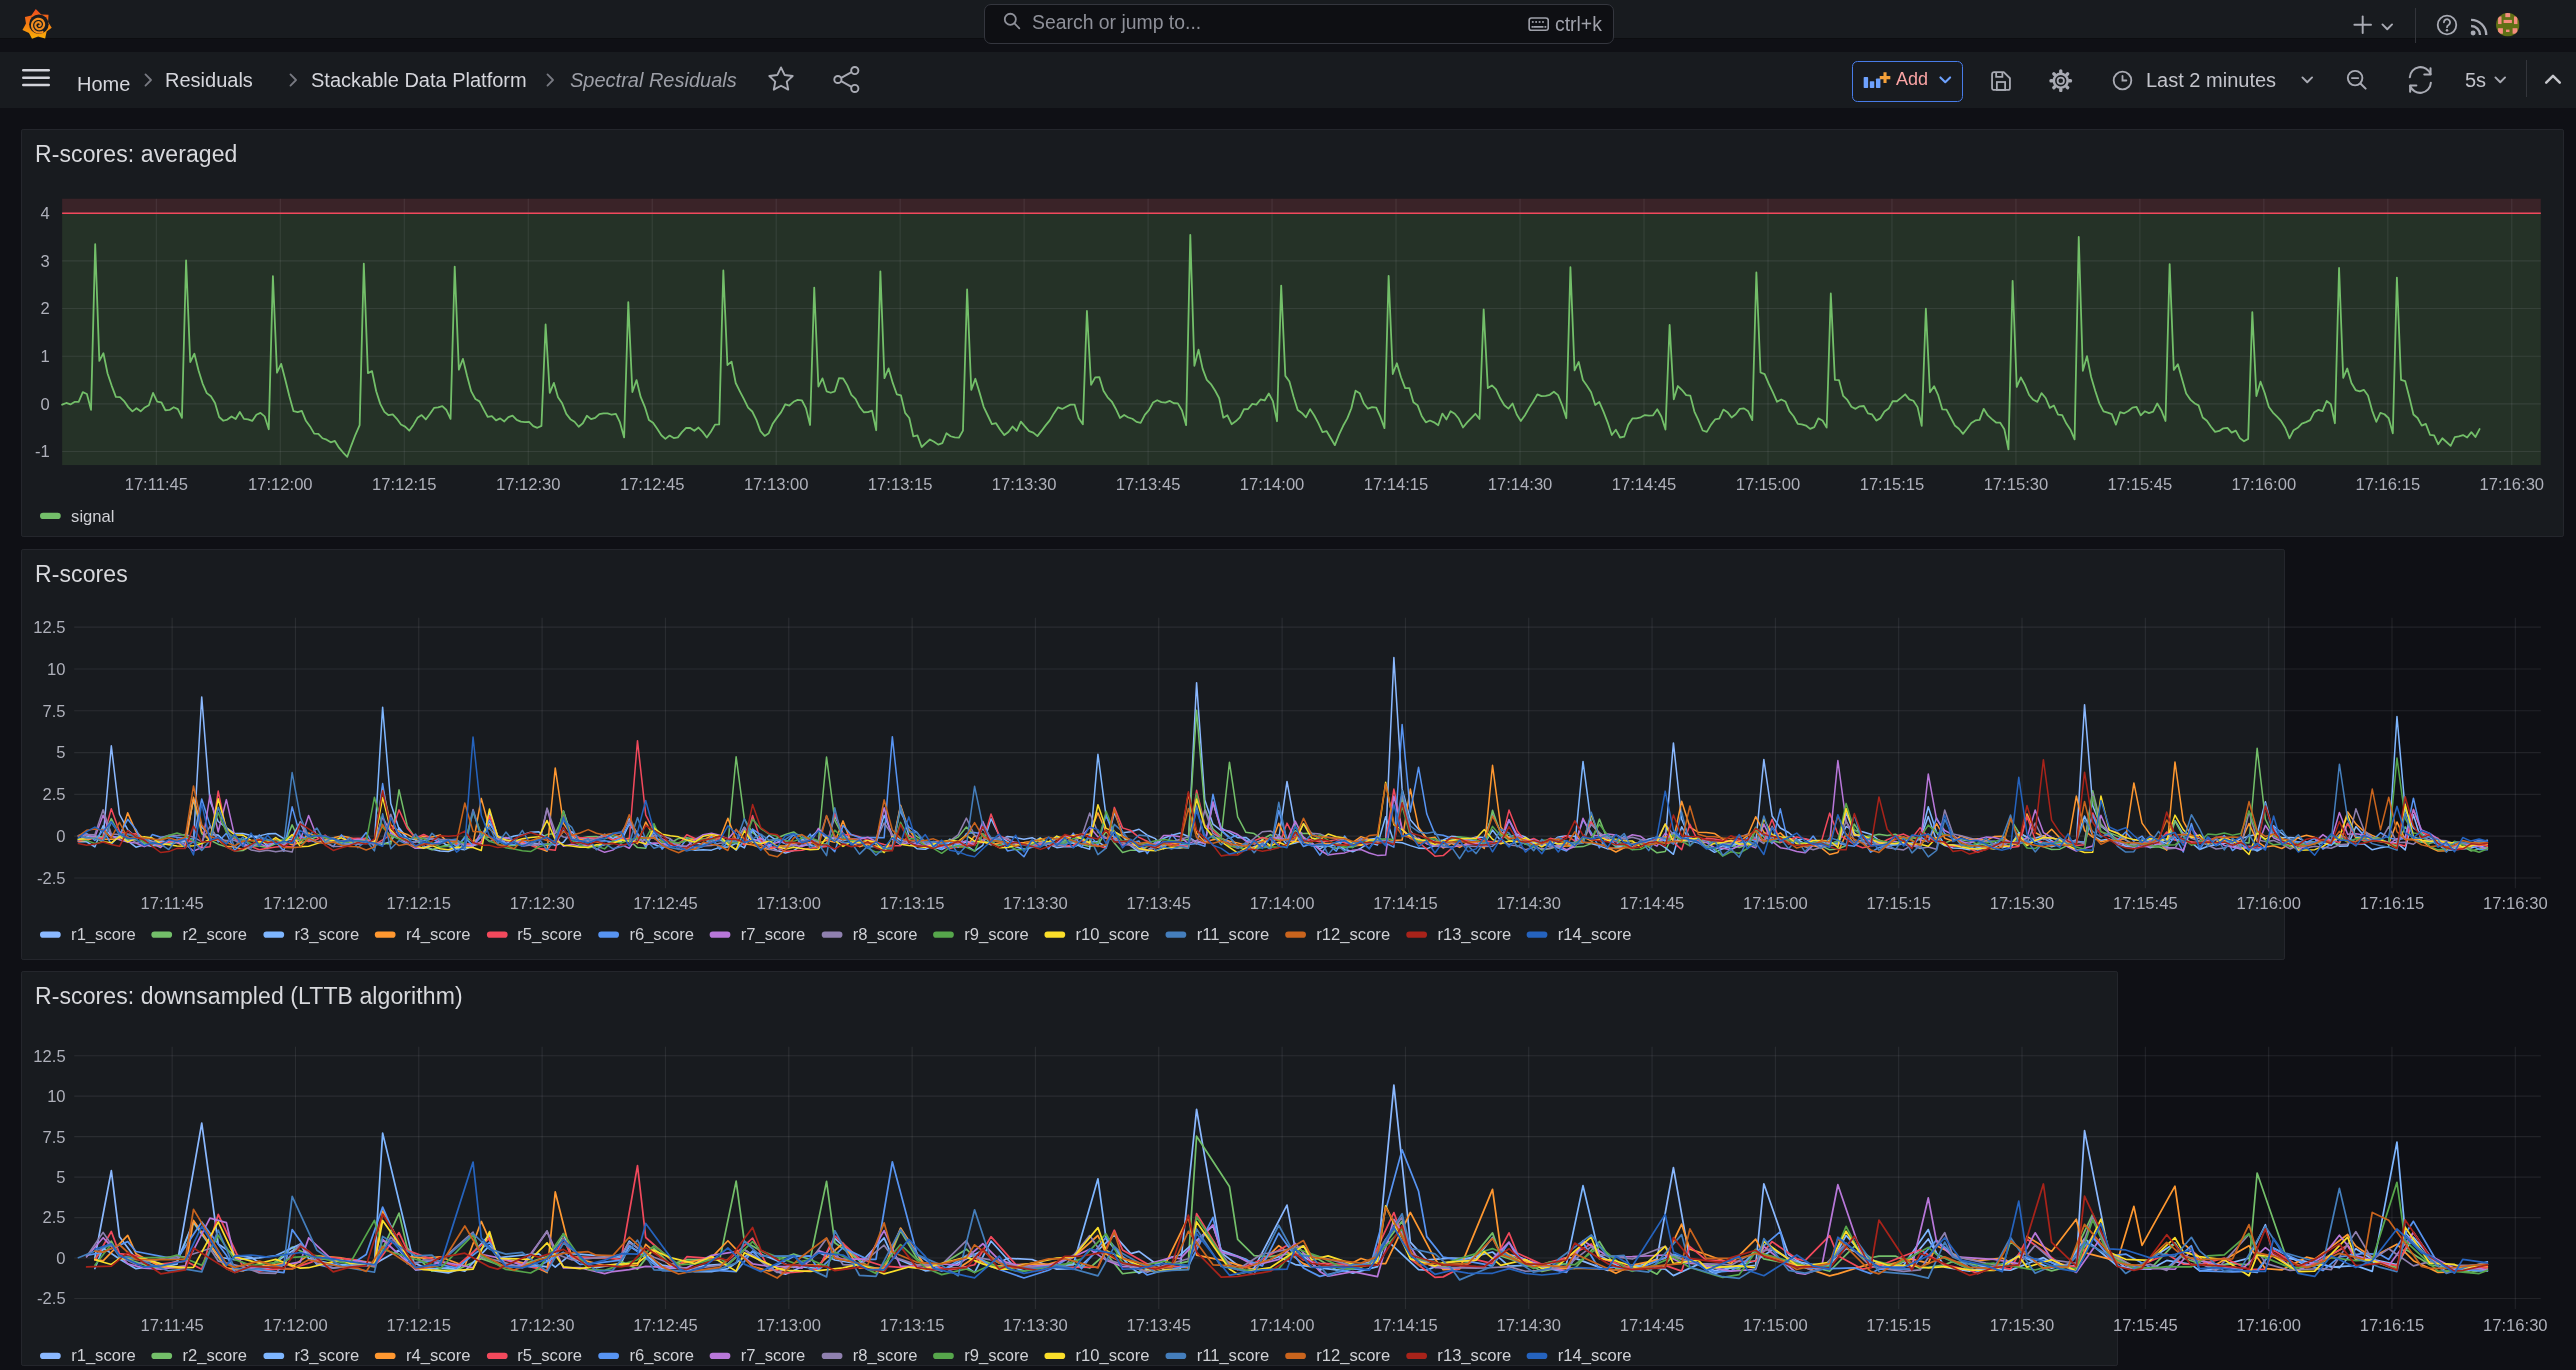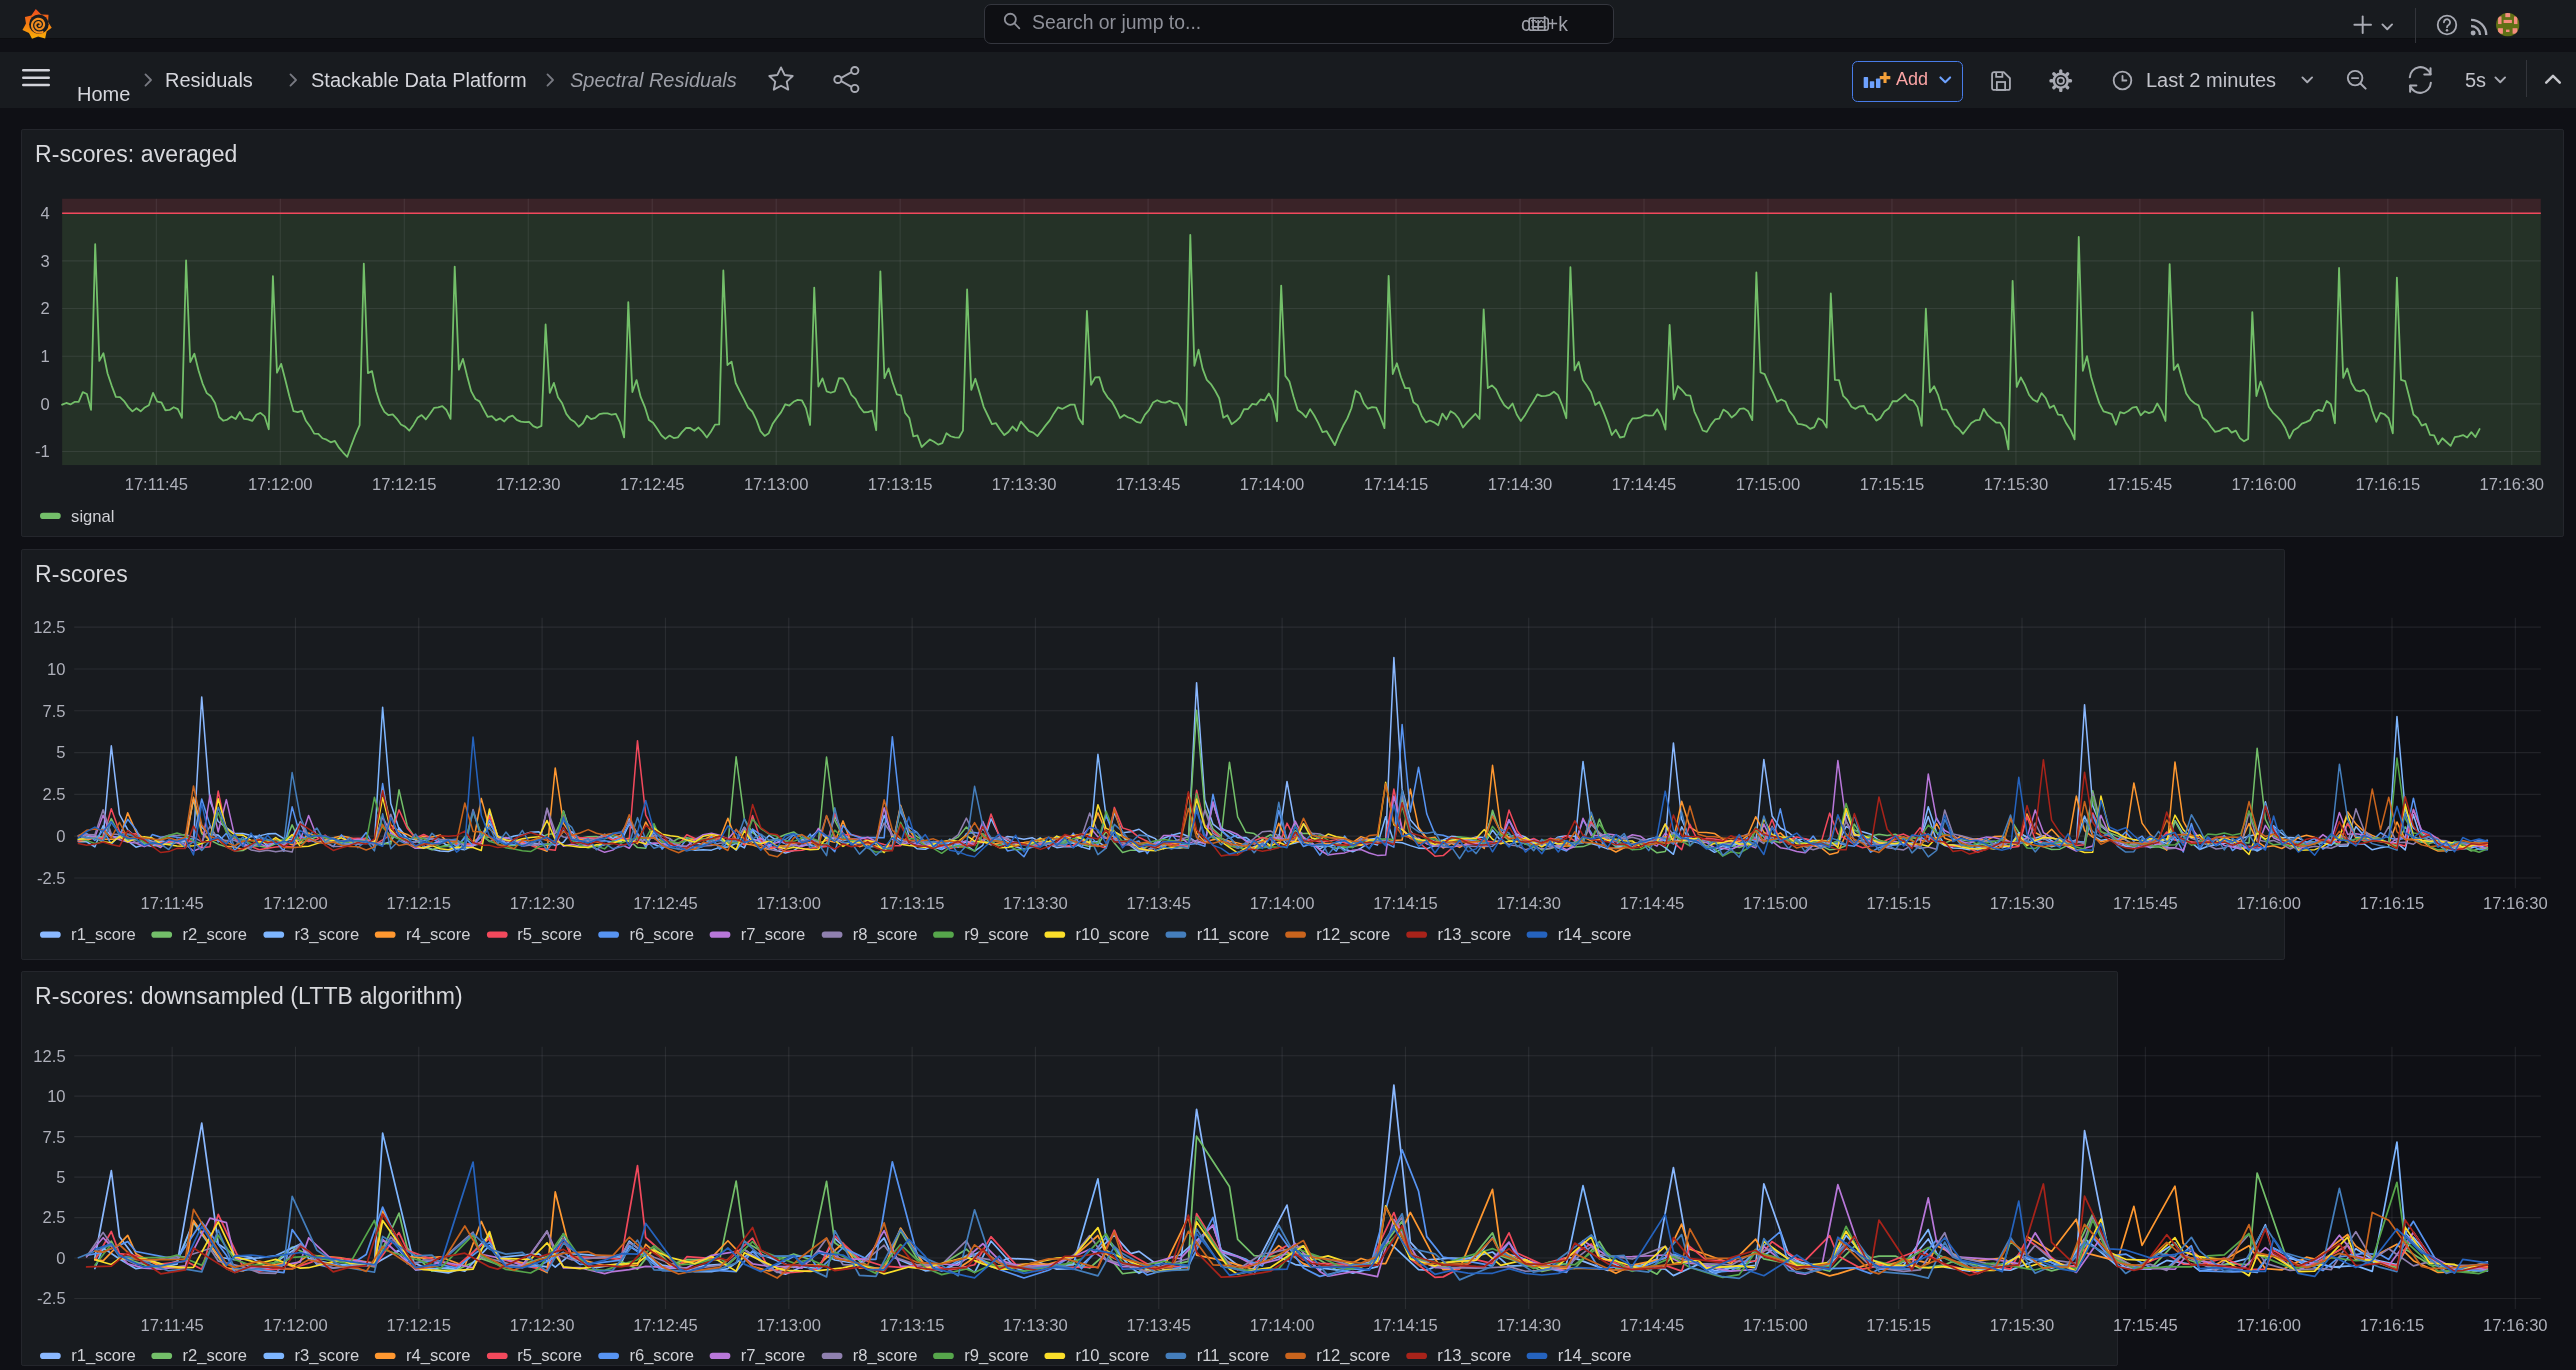--- a/index.html
+++ b/index.html
@@ -30,21 +30,21 @@
     <div style="position:absolute;left:1528px;top:16.6px;"><svg width="21.4" height="15" viewBox="0 0 31 22" style="">
         <rect x="1.5" y="1.5" width="28" height="18" rx="3.5" fill="none" stroke="#9fa1aa" stroke-width="2.4"></rect>
         <line x1="7.5" y1="14.5" x2="22.5" y2="14.5" stroke="#9fa1aa" stroke-width="2.6"></line>
         <rect x="5.5" y="6" width="2.6" height="2.6" fill="#9fa1aa"></rect>
         <rect x="10.5" y="6" width="2.6" height="2.6" fill="#9fa1aa"></rect>
         <rect x="15.5" y="6" width="2.6" height="2.6" fill="#9fa1aa"></rect>
         <rect x="20.5" y="6" width="2.6" height="2.6" fill="#9fa1aa"></rect>
         <rect x="5" y="13.2" width="2.6" height="2.6" fill="#9fa1aa"></rect>
         <rect x="24" y="13.2" width="2.6" height="2.6" fill="#9fa1aa"></rect>
       </svg></div>
-    <div style="position:absolute;left:1521px;top:12.5px;"><span style="font-size:19.4px;color:#9fa1aa">ctrl+k</span></div>
+    <div style="position:absolute;left:1555px;top:12.5px;"><span style="font-size:19.4px;color:#9fa1aa">ctrl+k</span></div>
     <div style="position:absolute;left:2353px;top:15px;"><svg width="19.4" height="19.4" viewBox="0 0 28 28" style="">
         <line x1="14" y1="2" x2="14" y2="26" stroke="#a9abb4" stroke-width="2.8" stroke-linecap="round"></line>
         <line x1="2" y1="14" x2="26" y2="14" stroke="#a9abb4" stroke-width="2.8" stroke-linecap="round"></line>
       </svg></div>
     <div style="position:absolute;left:2381px;top:21px;"><svg width="12.5" height="11" viewBox="0 0 18 16" style="">
         <path d="M2 5 L9 12 L16 5" fill="none" stroke="#a9abb4" stroke-width="2.8" stroke-linecap="round" stroke-linejoin="round"></path>
       </svg></div>
     <div style="position:absolute;left:2415px;top:7.6px;width:1.4px;height:35px;background:#33353b"></div>
     <div style="position:absolute;left:2436px;top:14px;"><svg width="22" height="22" viewBox="0 0 32 32" style="">
         <circle cx="16" cy="16" r="13.5" fill="none" stroke="#a9abb4" stroke-width="2.6"></circle>
@@ -73,21 +73,21 @@
           <rect x="13.5" y="0" width="7" height="6" fill="#f58d7e"></rect>
         </g>
       </svg></div>
   </div>
 <div class="row2">
     <div style="position:absolute;left:22px;top:17.3px;"><svg width="28" height="17.3" viewBox="0 0 41 25" style="">
         <rect x="0" y="0" width="41" height="3.6" rx="1.8" fill="#d2d3da"></rect>
         <rect x="0" y="10.7" width="41" height="3.6" rx="1.8" fill="#d2d3da"></rect>
         <rect x="0" y="21.4" width="41" height="3.6" rx="1.8" fill="#d2d3da"></rect>
       </svg></div>
-    <div style="position:absolute;left:77px;top:31px;"><span class="crumb">Home</span></div>
+    <div style="position:absolute;left:77px;top:21px;"><span class="crumb">Home</span></div>
     <div style="position:absolute;left:142px;top:21px;"><svg width="12.5" height="14" viewBox="0 0 18 20" style="">
         <path d="M5 2 L13 10 L5 18" fill="none" stroke="#787a82" stroke-width="2.6" stroke-linecap="round" stroke-linejoin="round"></path>
       </svg></div>
     <div style="position:absolute;left:165px;top:16.6px;"><span class="crumb">Residuals</span></div>
     <div style="position:absolute;left:287px;top:21px;"><svg width="12.5" height="14" viewBox="0 0 18 20" style="">
         <path d="M5 2 L13 10 L5 18" fill="none" stroke="#787a82" stroke-width="2.6" stroke-linecap="round" stroke-linejoin="round"></path>
       </svg></div>
     <div style="position:absolute;left:311px;top:16.6px;"><span class="crumb">Stackable Data Platform</span></div>
     <div style="position:absolute;left:544px;top:21px;"><svg width="12.5" height="14" viewBox="0 0 18 20" style="">
         <path d="M5 2 L13 10 L5 18" fill="none" stroke="#787a82" stroke-width="2.6" stroke-linecap="round" stroke-linejoin="round"></path>

